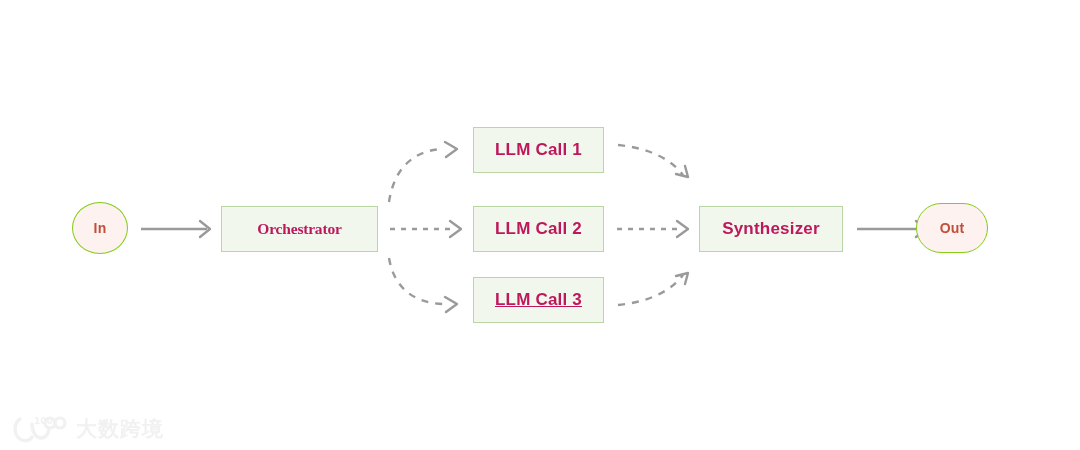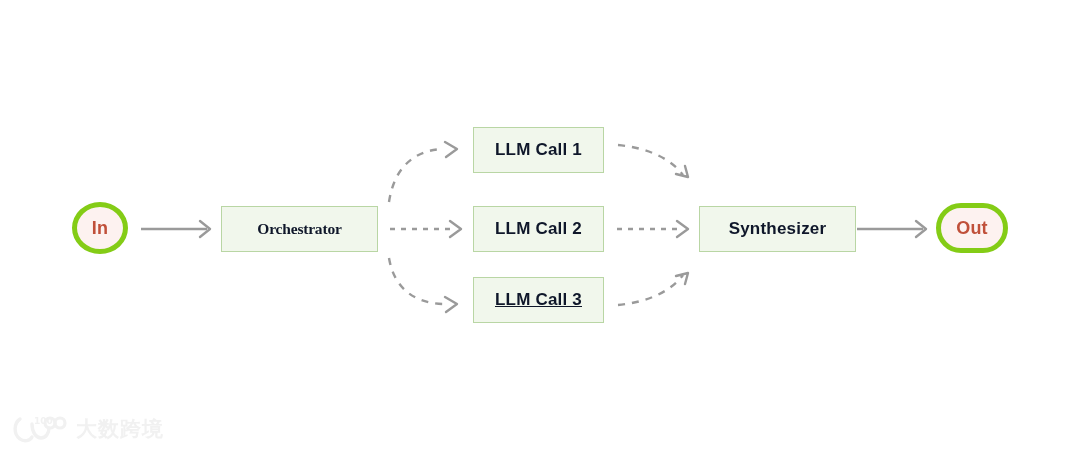--- a/index.html
+++ b/index.html
@@ -28,49 +28,49 @@
     position: absolute;
     display: flex;
     align-items: center;
     justify-content: center;
     box-sizing: border-box;
     letter-spacing: 0.2px;
   }
   .node-box {
     background: #f1f7ec;
     border: 1px solid #b9d6a4;
-    color: #0f172a;
+    color: #be185d;
     font-size: 17px;
     font-weight: 700;
   }
   .node-box.mono {
     font-family: Liberation Serif, serif;
     font-size: 15.5px;
     letter-spacing: -0.2px;
   }
   .node-terminal {
     background: #fdf2f0;
-    border: 5px solid #84cc16;
+    border: 1px solid #84cc16;
     color: #c0503a;
-    font-size: 18px;
+    font-size: 14px;
     font-weight: 700;
   }
   #node-in {
     left: 72px; top: 202px; width: 56px; height: 52px;
     border-radius: 50% / 50%;
   }
   #node-out {
-    left: 936px; top: 203px; width: 72px; height: 50px;
+    left: 916px; top: 203px; width: 72px; height: 50px;
     border-radius: 26px;
   }
   #node-orchestrator { left: 221px; top: 206px; width: 157px; height: 46px; }
   #node-llm-1 { left: 473px; top: 127px; width: 131px; height: 46px; }
   #node-llm-2 { left: 473px; top: 206px; width: 131px; height: 46px; }
   #node-llm-3 { left: 473px; top: 277px; width: 131px; height: 46px; text-decoration: underline; }
-  #node-synthesizer { left: 699px; top: 206px; width: 157px; height: 46px; }
+  #node-synthesizer { left: 699px; top: 206px; width: 144px; height: 46px; }
 
   #watermark {
     position: absolute;
     left: 10px;
     bottom: 6px;
     display: flex;
     align-items: center;
     gap: 8px;
     opacity: 1;
     pointer-events: none;

